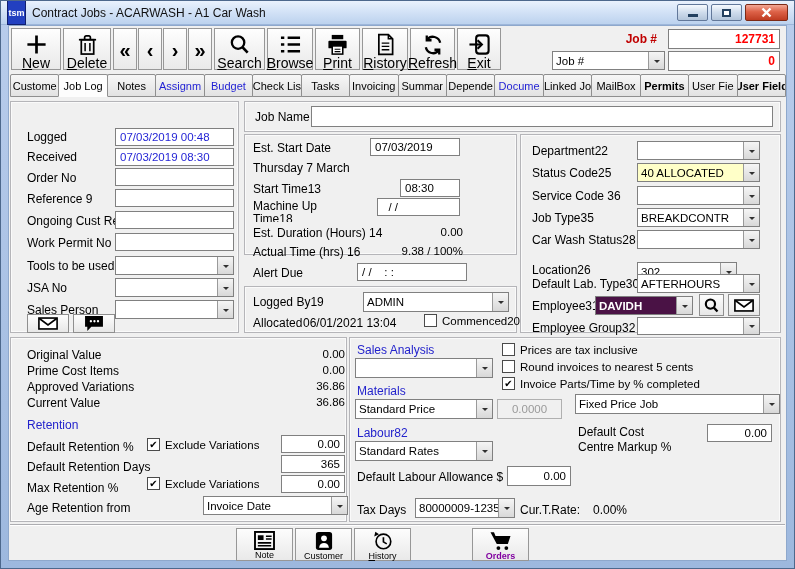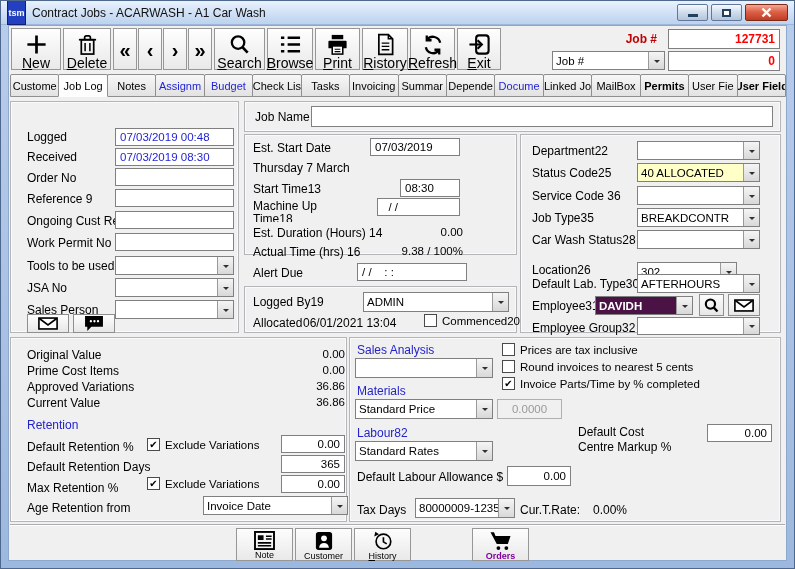--- a/index.html
+++ b/index.html
@@ -430,20 +430,26 @@
         <span>Invoice Parts/Time by % completed</span>
       </div>
       <span class="lbl blue" style="left:7px;top:46px">Materials</span>
       <div class="dd" style="left:5px;top:61px;width:138px;height:20px">
         <span class="dd-text">Standard Price</span>
         <span class="dd-btn">
             <span class="arr"></span>
           </span>
       </div>
       <div class="inp disabled" style="left:147px;top:61px;width:65px;height:20px">0.0000</div>
+      <div class="dd" style="left:225px;top:56px;width:205px;height:20px">
+        <span class="dd-text">Fixed Price Job</span>
+        <span class="dd-btn">
+            <span class="arr"></span>
+          </span>
+      </div>
       <span class="lbl" style="left:228px;top:87px">Default Cost</span>
       <span class="lbl" style="left:228px;top:102px">Centre Markup %</span>
       <div class="inp right" style="left:357px;top:86px;width:65px">0.00</div>
       <span class="lbl blue" style="left:7px;top:88px">Labour82</span>
       <div class="dd" style="left:5px;top:103px;width:138px;height:20px">
         <span class="dd-text">Standard Rates</span>
         <span class="dd-btn">
             <span class="arr"></span>
           </span>
       </div>

